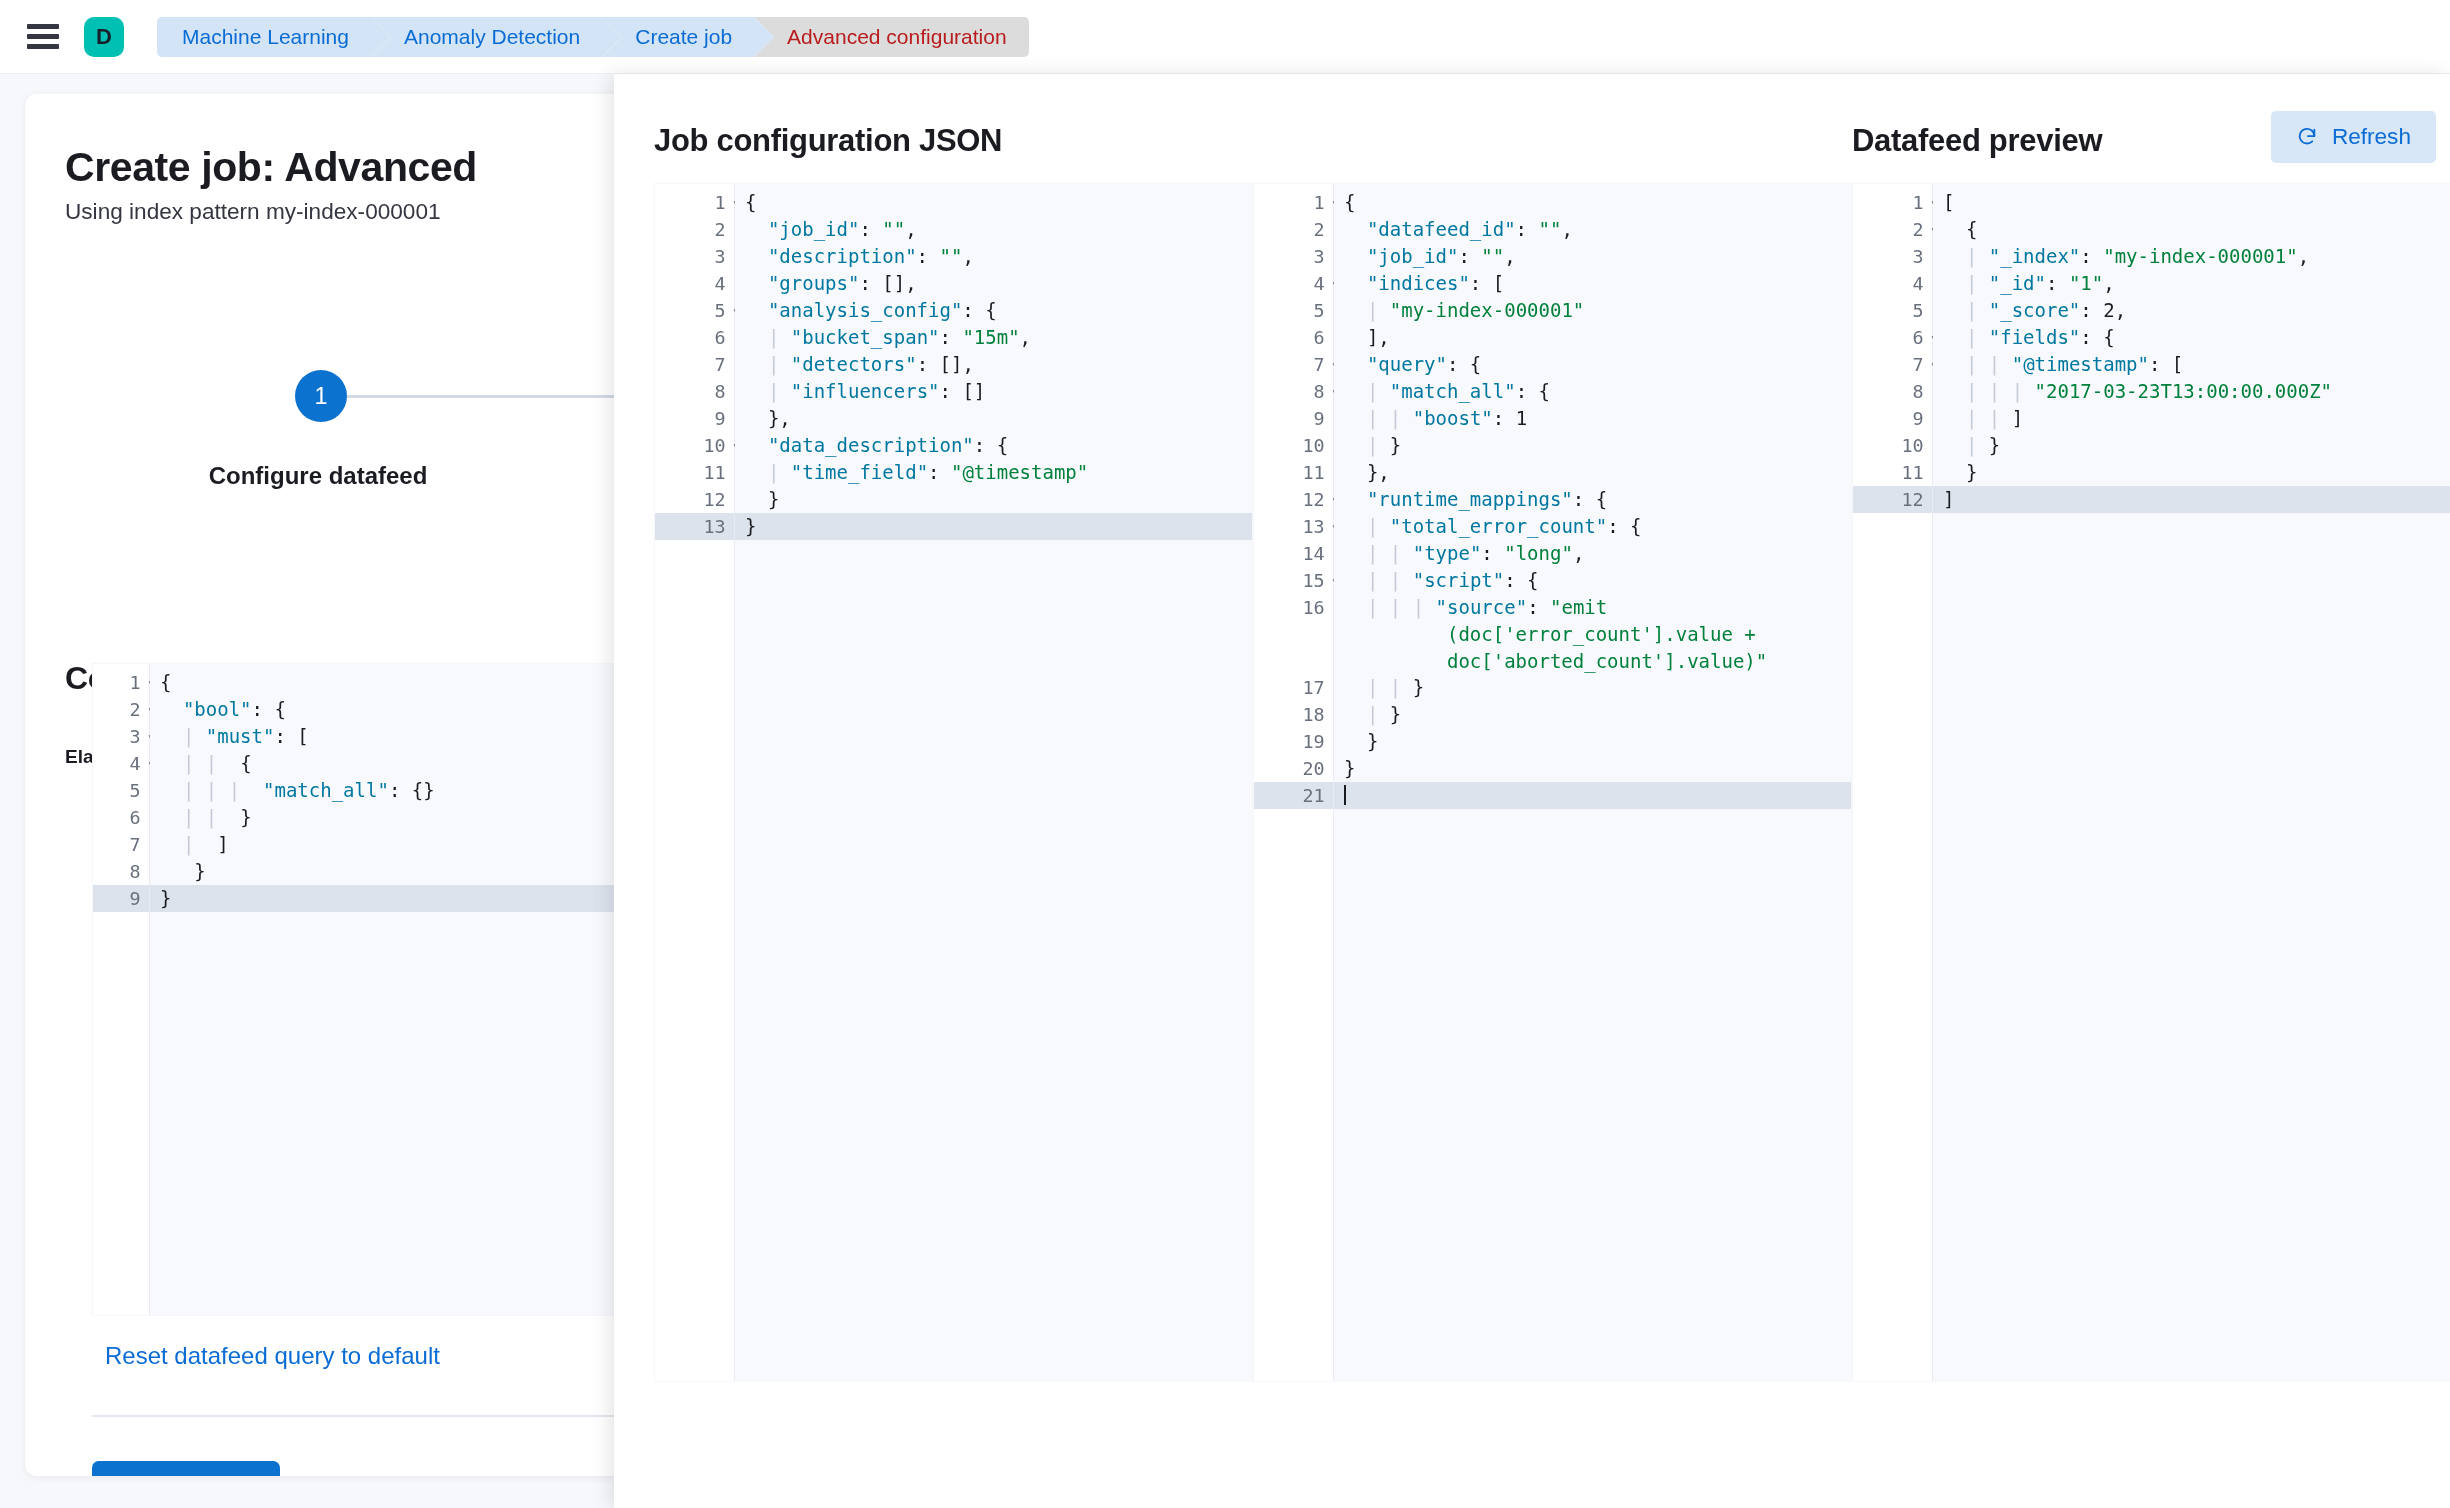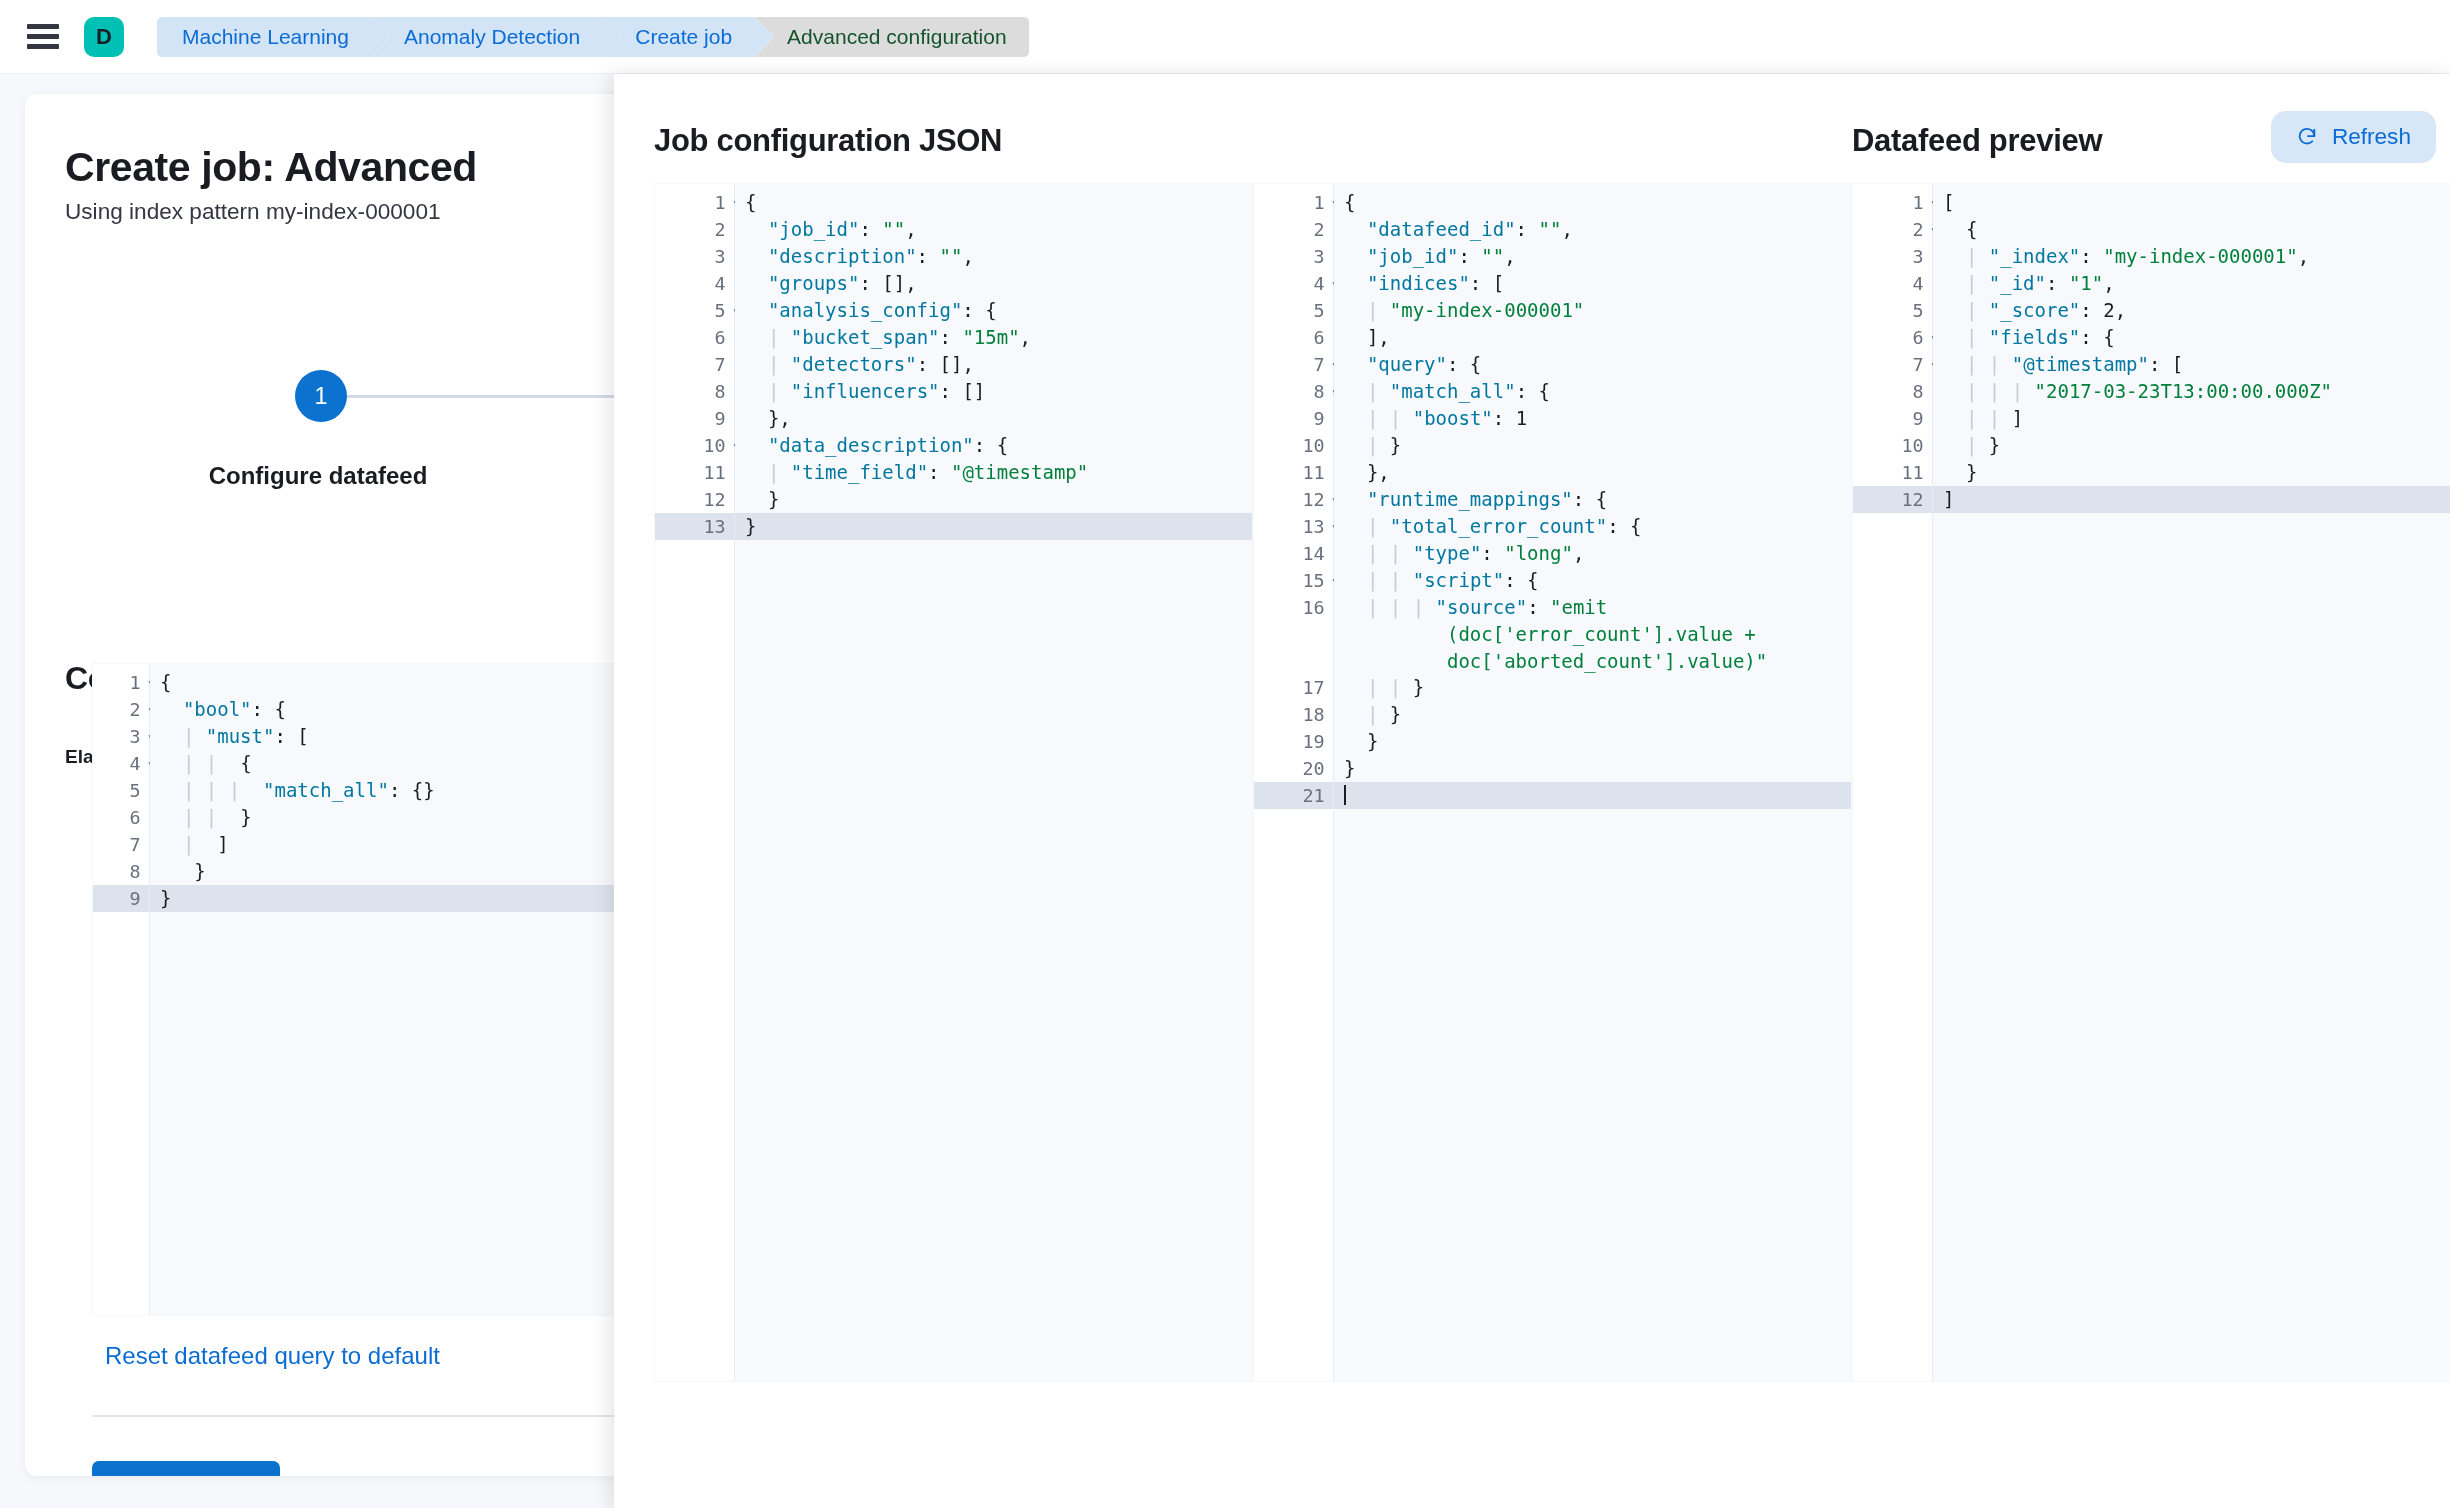--- a/index.html
+++ b/index.html
@@ -47,21 +47,21 @@
     border-left: 20px solid #d3e4f7;
   }
   .crumb::before {
     content:""; position:absolute; left:0; top:0;
     width:0; height:0; z-index:1;
     border-top: 20px solid transparent;
     border-bottom: 20px solid transparent;
     border-left: 20px solid #ffffff;
   }
   .crumb:first-child::before { display:none; }
-  .crumb.current { background: #dcdcdc; color: #14532d; border-radius: 0 5px 5px 0; }
+  .crumb.current { background: #dcdcdc; color: #b91c1c; border-radius: 0 5px 5px 0; }
   .crumb.current::after { display:none; }
   .crumb.current::before { border-left-color: #ffffff; }
 
   
   #wizard-card {
     position: absolute; left: 25px; top: 94px;
     width: 1172px; height: 1382px;
     background: #ffffff;
     border-radius: 11.7px;
     box-shadow: 0 1.7px 8.4px rgba(0,0,0,0.06);
@@ -147,21 +147,21 @@
   #panel-job   { left: 40px;   width: 599px; }
   #panel-feed  { left: 639px;  width: 599px; }
   #panel-prev  { left: 1238px; width: 599px; }
 
   .panel .editor { top: 109px; left: 0; width: 100%; height: 1199px; }
   .panel .gutter { width: 80px; padding-top: 5px; }
   .panel .codearea { padding-top: 5px; }
 
   #refresh-btn {
     position:absolute; top: 37px; right: 15px;
-    background:#d7e7f8; color:#0a6cd4; border:none; border-radius: 15px;
+    background:#d7e7f8; color:#0a6cd4; border:none; border-radius: 5px;
     height: 52px; padding: 0 25px; font-size: 22.6px;
     font-family:"Liberation Sans", sans-serif;
     display:flex; align-items:center; gap: 13.4px; cursor:pointer;
   }
 
   #overlay-footer {
     position:absolute; left:0; bottom:0; width: 1836px; height: 127px;
     background: #f5f7fa; border-top: 0.8px solid #e9edf3;
     display:flex; align-items:center; justify-content:space-between;
     padding: 0 44px;

